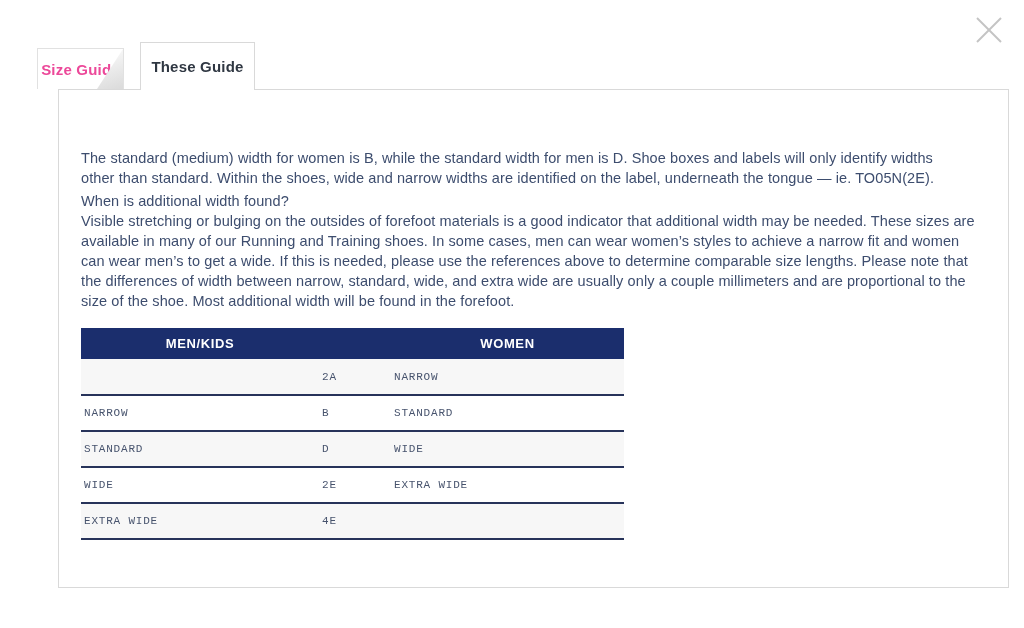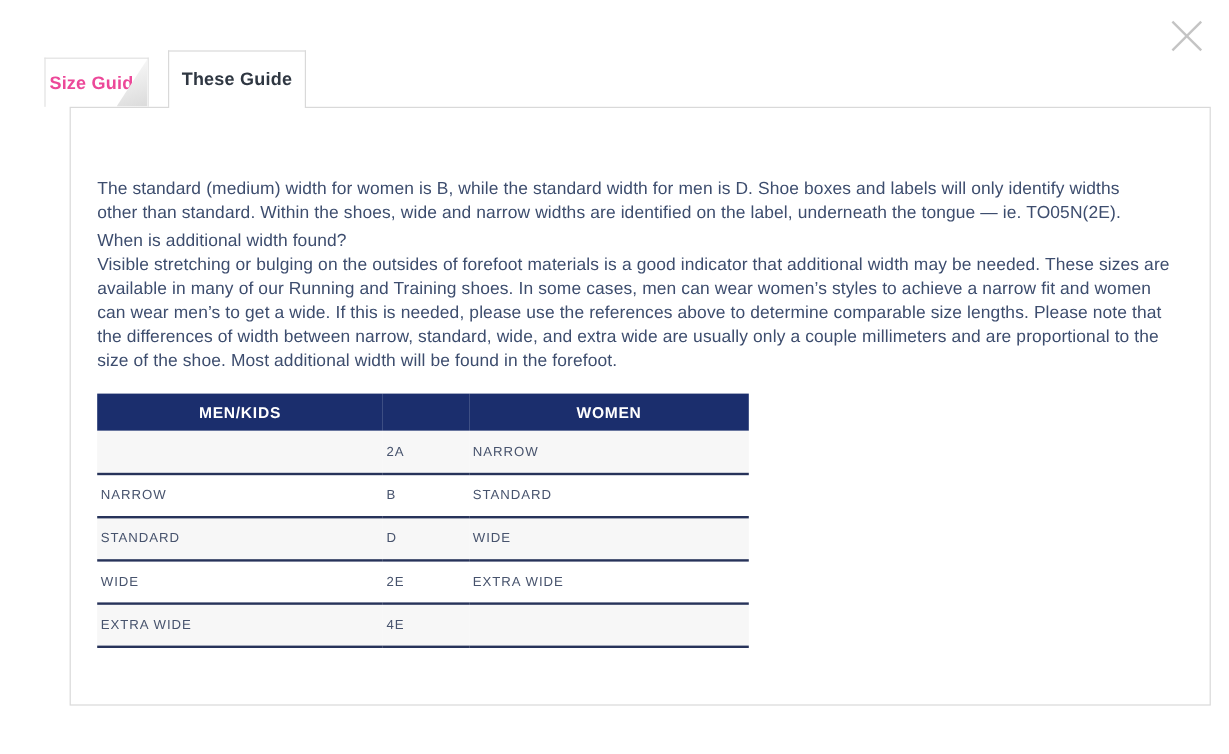--- a/index.html
+++ b/index.html
@@ -117,20 +117,21 @@
   }
   .width-table tbody td {
     height: 36px;
     font-size: 11px;
     color: #47536d;
     letter-spacing: 0.8px;
     border-bottom: 2px solid #27335a;
     padding: 0 0 0 3px;
     text-align: left;
     vertical-align: middle;
+    font-family: Liberation Mono, monospace;
   }
   .width-table tbody tr:nth-child(odd) { background: #f7f7f7; }
   .width-table tbody tr:nth-child(even) { background: #ffffff; }
 </style>
 </head>
 <body>
 
 <div class="page">
 
   <button class="close-btn" aria-label="Close">

